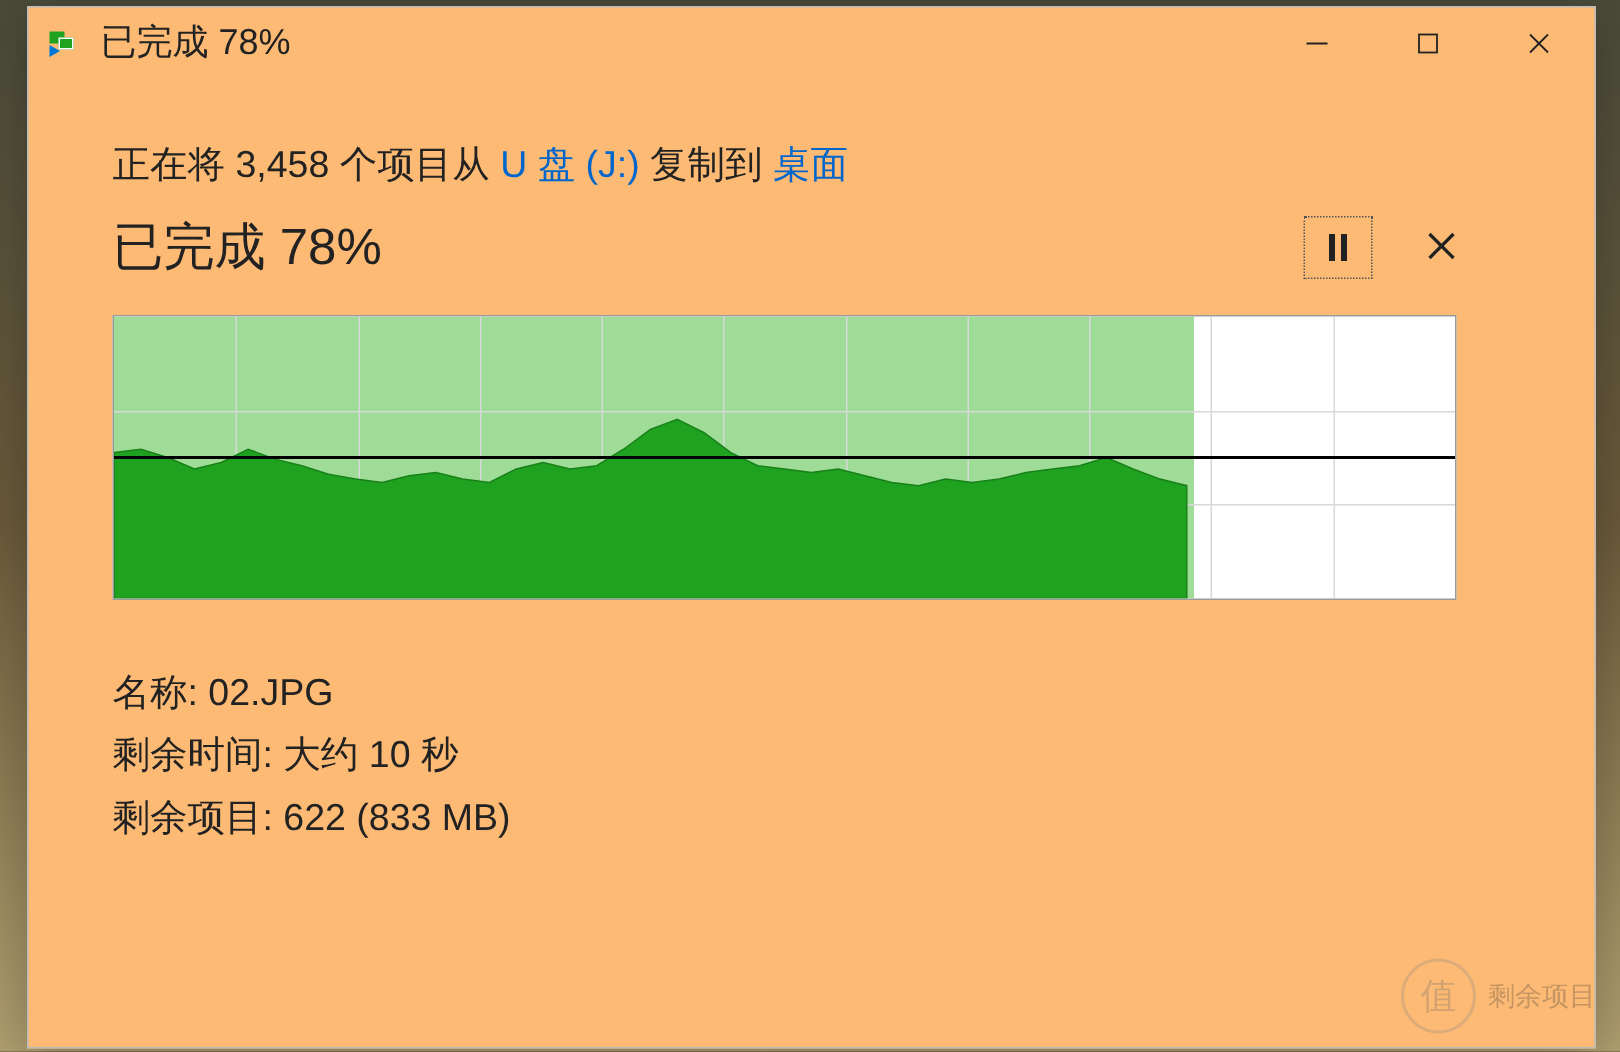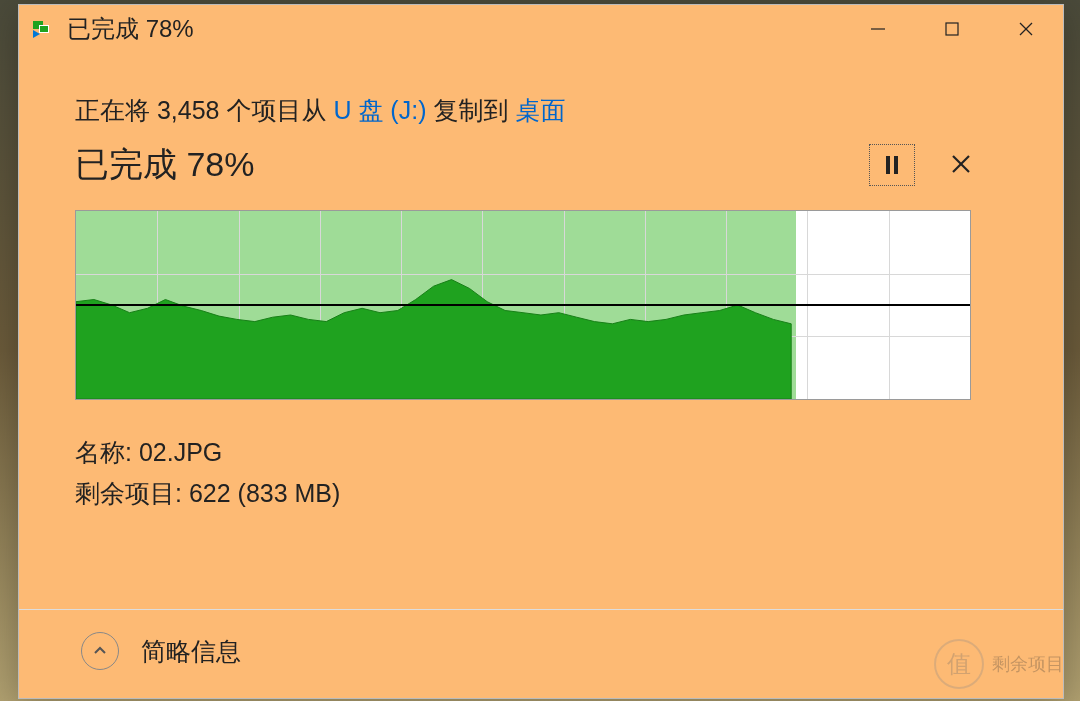--- a/index.html
+++ b/index.html
@@ -29,21 +29,21 @@
   .chart-wrap{position:relative;margin-top:22px;border:1px solid #9a9a9a;width:894px;height:188px;background:#fff;overflow:hidden}
   .chart-grid{position:absolute;inset:0;pointer-events:none}
   .chart-grid .v{position:absolute;top:0;bottom:0;width:1px;background:#d8d8d8}
   .chart-grid .h{position:absolute;left:0;right:0;height:1px;background:#d8d8d8}
   .chart-fillbg{position:absolute;left:0;top:0;height:100%;background:#9fdc97}
   .chart-area{position:absolute;left:0;bottom:0;height:100%;}
   .chart-area svg{display:block}
   .speed-label{position:absolute;right:6px;top:66px;font-size:23px;color:#222;background:transparent}
   .speed-line{position:absolute;left:0;right:0;height:1.5px;background:#000;top:93px}
   
-  .details{margin-top:32px;font-size:25px;color:#222;line-height:1.65}
+  .details{margin-top:42px;font-size:25px;color:#222;line-height:1.65}
   
   .footer{position:absolute;left:0;right:0;bottom:0;border-top:1px solid #ddd;padding:22px 40px 28px 62px;display:flex;align-items:center}
   .chev-circle{width:36px;height:36px;border:1.5px solid #888;border-radius:50%;display:flex;align-items:center;justify-content:center;margin-right:22px}
   .chev-circle svg{width:16px;height:16px;stroke:#555;stroke-width:2;fill:none}
   .footer-text{font-size:25px;color:#222}
   
   .watermark{position:absolute;right:16px;bottom:12px;display:flex;align-items:center;opacity:.28;color:#333;font-size:18px}
   .watermark .wm-circle{width:46px;height:46px;border-radius:50%;border:2px solid #888;display:flex;align-items:center;justify-content:center;font-size:24px;margin-right:8px;color:#666}
 </style>
 </head>
@@ -121,31 +121,26 @@
           </svg>
         </div>
       <div class="speed-line" id="speed-line" style="top: 93.06px;"></div>
     </div>
 
     <div class="details">
       <div>
         <span>名称: </span><span>02.JPG</span>
       </div>
       <div>
+        <span>剩余时间: </span><span>大约 10 秒</span>
+      </div>
+      <div>
         <span>剩余项目: </span><span>622 (833 MB)</span>
       </div>
     </div>
   </div>
 
-  <div class="footer">
-    <div class="chev-circle">
-      <svg viewBox="0 0 16 16">
-          <polyline points="3,10 8,5 13,10"></polyline>
-        </svg>
-    </div>
-    <div class="footer-text">简略信息</div>
-  </div>
 </div>
 
 <div class="watermark">
   <div class="wm-circle">值</div>
   <div>剩余项目</div>
 </div>
 
 </body></html>

